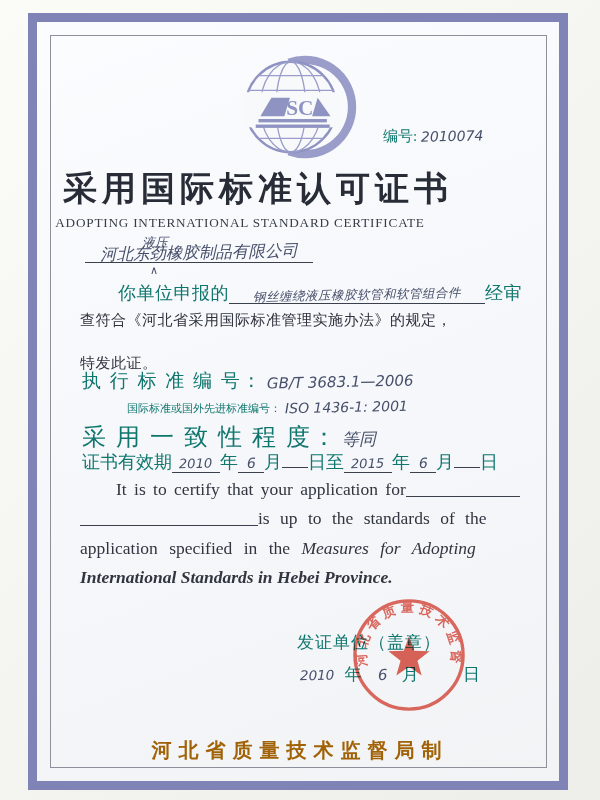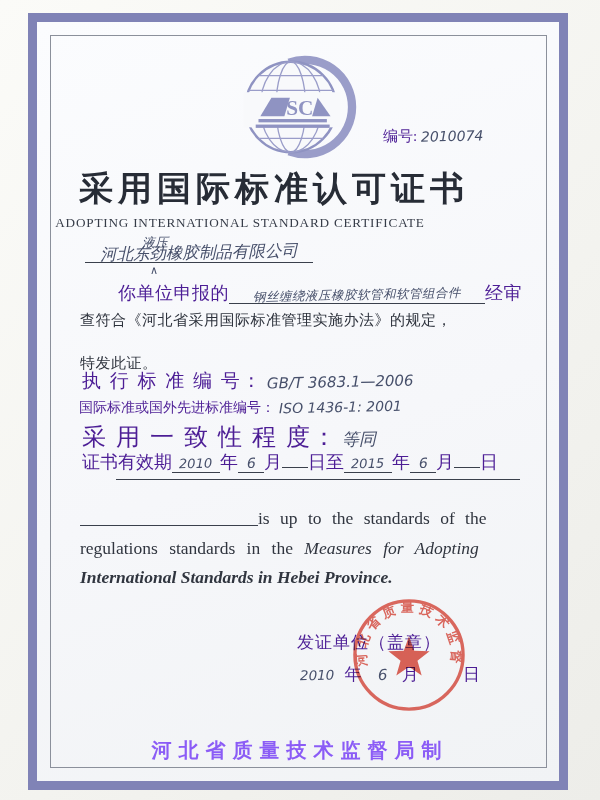--- a/index.html
+++ b/index.html
@@ -12,46 +12,46 @@
   .purple-frame{
     position:absolute;left:28px;top:13px;width:540px;height:777px;
     border:9px solid #8083b6;box-sizing:border-box;
     background:linear-gradient(160deg,#fbfcfe 0%,#f6f7fa 55%,#f1f3f5 100%);
   }
   .thin-frame{
     position:absolute;left:50px;top:35px;width:497px;height:733px;
     border:1px solid #8b909b;box-sizing:border-box;
   }
   .abs{position:absolute;}
-  .print{color:#4c1d95;}
+  .print{color:#0f766e;}
   .hand{
     font-family:"DejaVu Sans",sans-serif;font-style:italic;color:#47506b;
     display:inline-block;transform:rotate(-1.2deg);
   }
   .ul{
     display:inline-block;border-bottom:1.4px solid #3a404c;
     text-align:center;vertical-align:baseline;line-height:1.05;
   }
   .title{
-    left:16px;top:166px;width:516px;text-align:center;
+    left:0;top:166px;width:516px;text-align:center;
     font-size:34px;font-weight:bold;letter-spacing:5px;color:#272c36;
   }
   .subtitle{
     left:0;top:215px;width:480px;text-align:center;
     font-size:13.2px;letter-spacing:0.8px;color:#363c48;
   }
   .number-line{left:383px;top:127px;font-size:15px;}
   .body-line{font-size:15px;letter-spacing:0.5px;}
   .en{font-size:17.5px;color:#30353f;}
   .fill-ul{flex:1;border-bottom:1.4px solid #3a404c;margin-bottom:3px;}
   .flexline{display:flex;align-items:flex-end;}
   .seal-svg{mix-blend-mode:multiply;opacity:0.88;}
   .footer-made{
     left:0;top:737px;width:600px;text-align:center;
-    font-size:20px;letter-spacing:7px;color:#8b5cf6;font-weight:bold;
+    font-size:20px;letter-spacing:7px;color:#a16207;font-weight:bold;
   }
 </style>
 </head>
 <body>
 
 <div class="purple-frame"></div>
 <div class="thin-frame"></div>
 
 <svg class="abs" style="left:240px;top:52px;" width="122" height="110" viewBox="0 0 132 116">
   <path d="M 53 10 A 51 51 0 1 1 53 106" fill="none" stroke="#9a9dc9" stroke-width="9"></path>
@@ -100,43 +100,44 @@
 
 <div class="abs body-line" style="left:80px;top:311px;">查符合《河北省采用国际标准管理实施办法》的规定，</div>
 <div class="abs body-line" style="left:80px;top:354px;">特发此证。</div>
 
 <div class="abs" style="left:82px;top:368px;">
   <span class="print" style="font-size:19px;letter-spacing:2px;">执 行 标 准 编 号：</span>
   <span class="hand" style="font-size:15px;">GB/T 3683.1—2006</span>
 </div>
 
 <div class="abs" style="left:79px;top:398px;">
-  <span class="print" style="font-size:14px;">国际标准或国外先进标准编号：</span>
+  <span class="print" style="font-size:11px;margin-left:48px;">国际标准或国外先进标准编号：</span>
   <span class="hand" style="font-size:14px;">ISO 1436-1: 2001</span>
 </div>
 
 <div class="abs" style="left:82px;top:421px;">
   <span class="print" style="font-size:24px;letter-spacing:2px;">采 用 一 致 性 程 度：</span>
   <span class="hand" style="font-size:17px;">等同</span>
 </div>
 
 <div class="abs" style="left:82px;top:450px;font-size:18px;">
   <span class="print">证书有效期</span><span class="ul" style="width:48px;"><span class="hand" style="font-size:13px;">2010</span></span><span class="print">年</span><span class="ul" style="width:26px;"><span class="hand" style="font-size:14px;">6</span></span><span class="print">月</span><span class="ul" style="width:26px;"></span><span class="print">日至</span><span class="ul" style="width:48px;"><span class="hand" style="font-size:13px;">2015</span></span><span class="print">年</span><span class="ul" style="width:26px;"><span class="hand" style="font-size:14px;">6</span></span><span class="print">月</span><span class="ul" style="width:26px;"></span><span class="print">日</span>
 </div>
 
 <div class="abs en flexline" style="left:80px;top:479px;width:440px;">
   <span style="display:inline-block;width:36px;"></span>
+    <span style="word-spacing:3px;">It is to certify that your application for</span>
     <span class="fill-ul"></span>
 </div>
 <div class="abs en flexline" style="left:80px;top:508px;width:440px;">
   <span class="fill-ul" style="max-width:178px;"></span>
     <span style="word-spacing:6px;text-align:center;">is up to the standards of the</span>
 </div>
 <div class="abs en" style="left:80px;top:538px;width:440px;word-spacing:7px;">
-  <span>regulations standards in the </span><i>Measures for Adopting</i>
+  <span>application specified in the </span><i>Measures for Adopting</i>
 </div>
 <div class="abs en" style="left:80px;top:567px;width:440px;font-weight:bold;">
   <i>International Standards in Hebei Province.</i>
 </div>
 
 <div class="abs print" style="left:297px;top:631px;font-size:17px;letter-spacing:1px;">发证单位（盖章）</div>
 <div class="abs" style="left:300px;top:663px;font-size:17px;">
   <span class="hand" style="font-size:13.5px;">2010</span>
   <span class="print" style="margin-left:6px;">年</span>
   <span class="hand" style="font-size:15px;margin-left:12px;">6</span>

